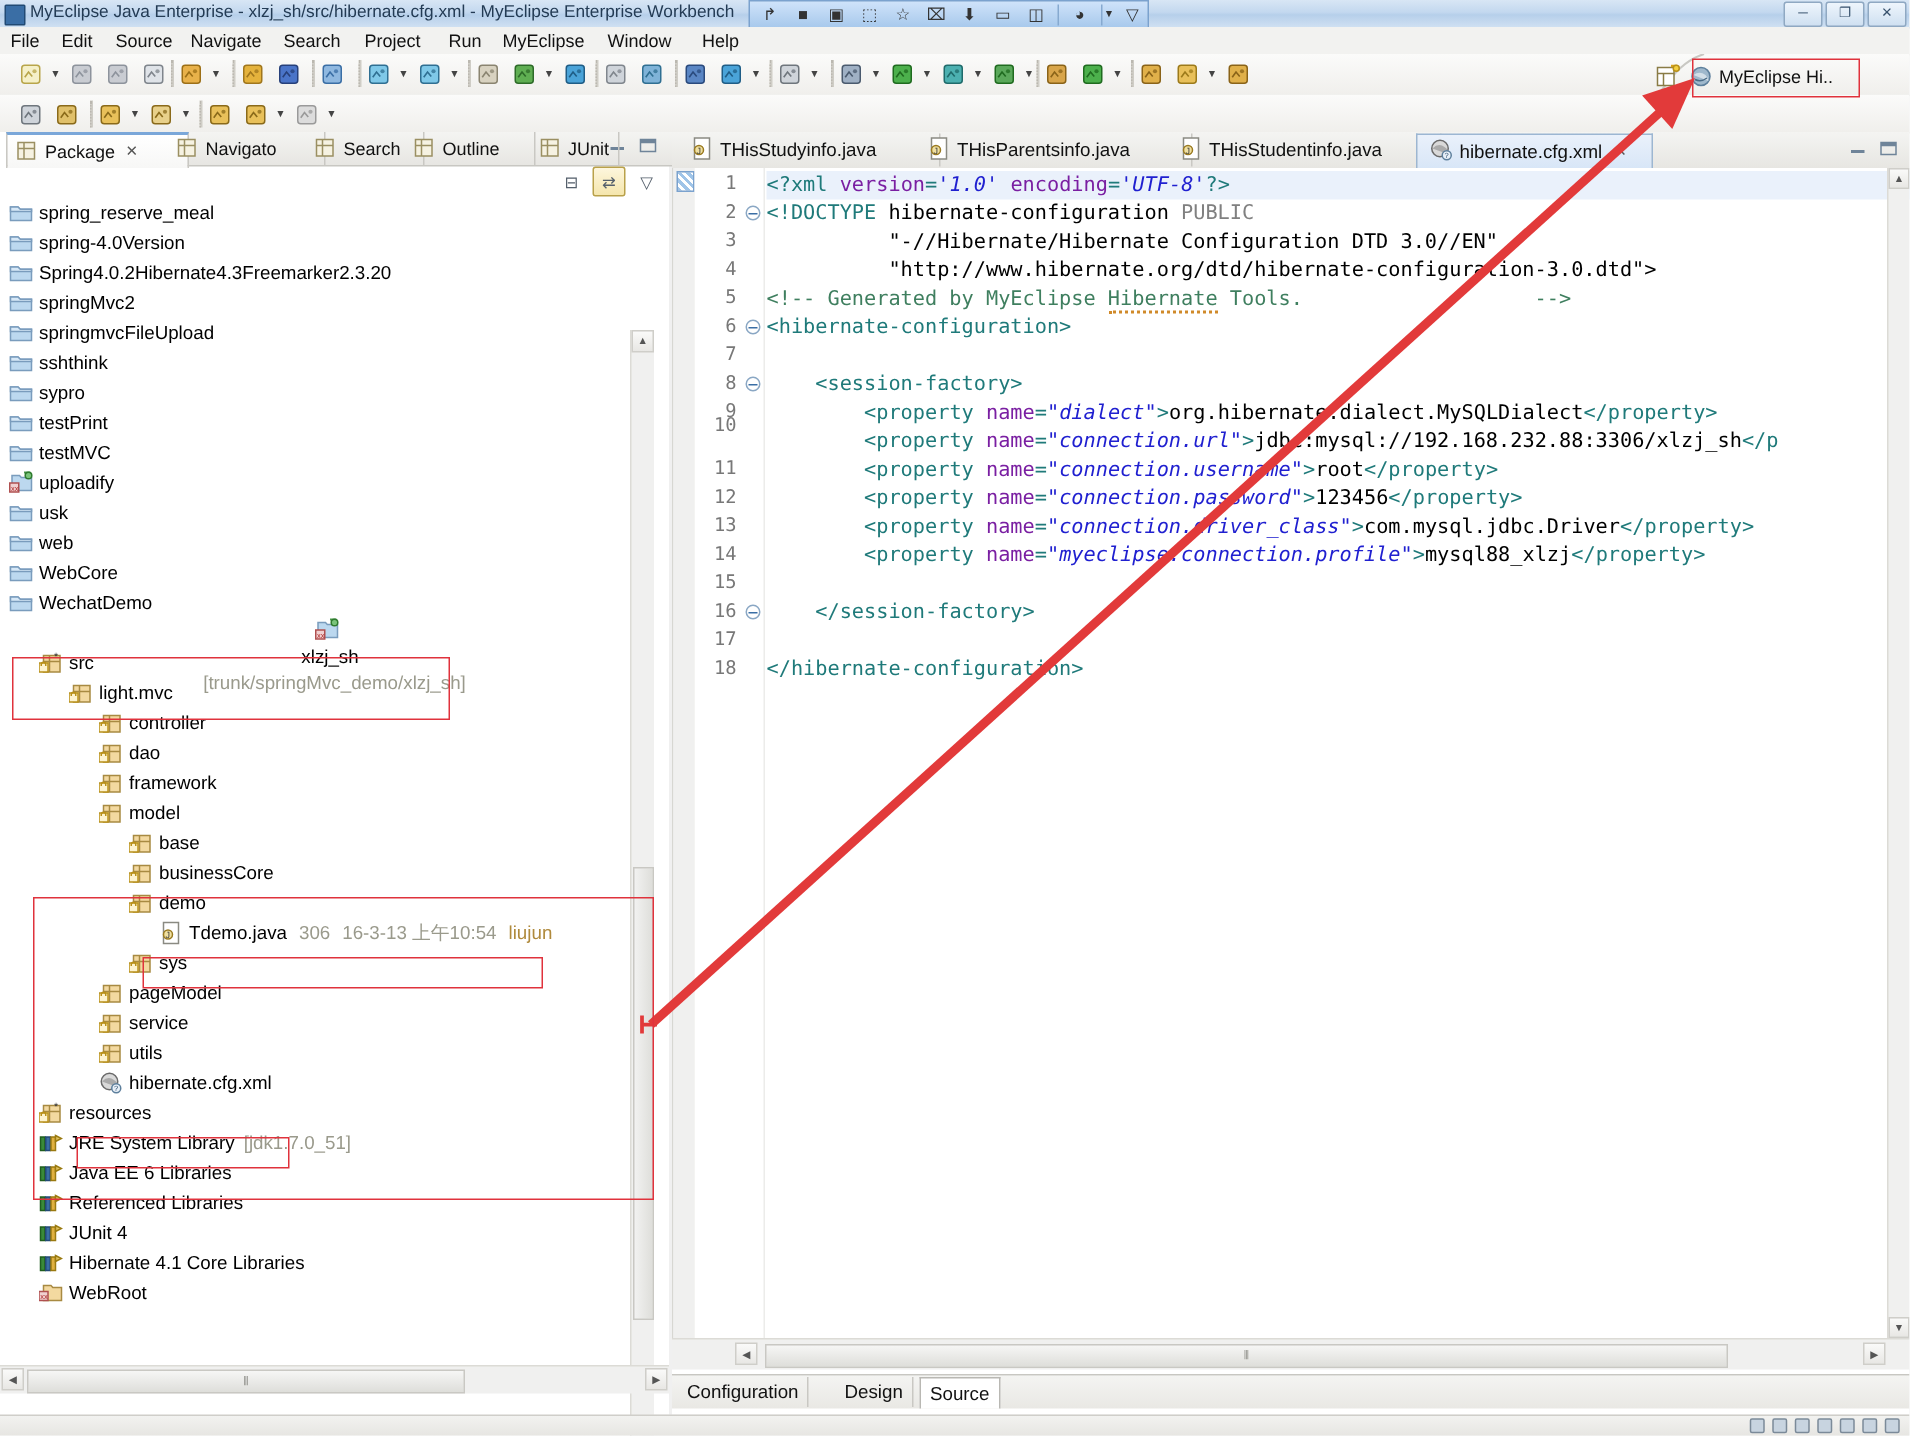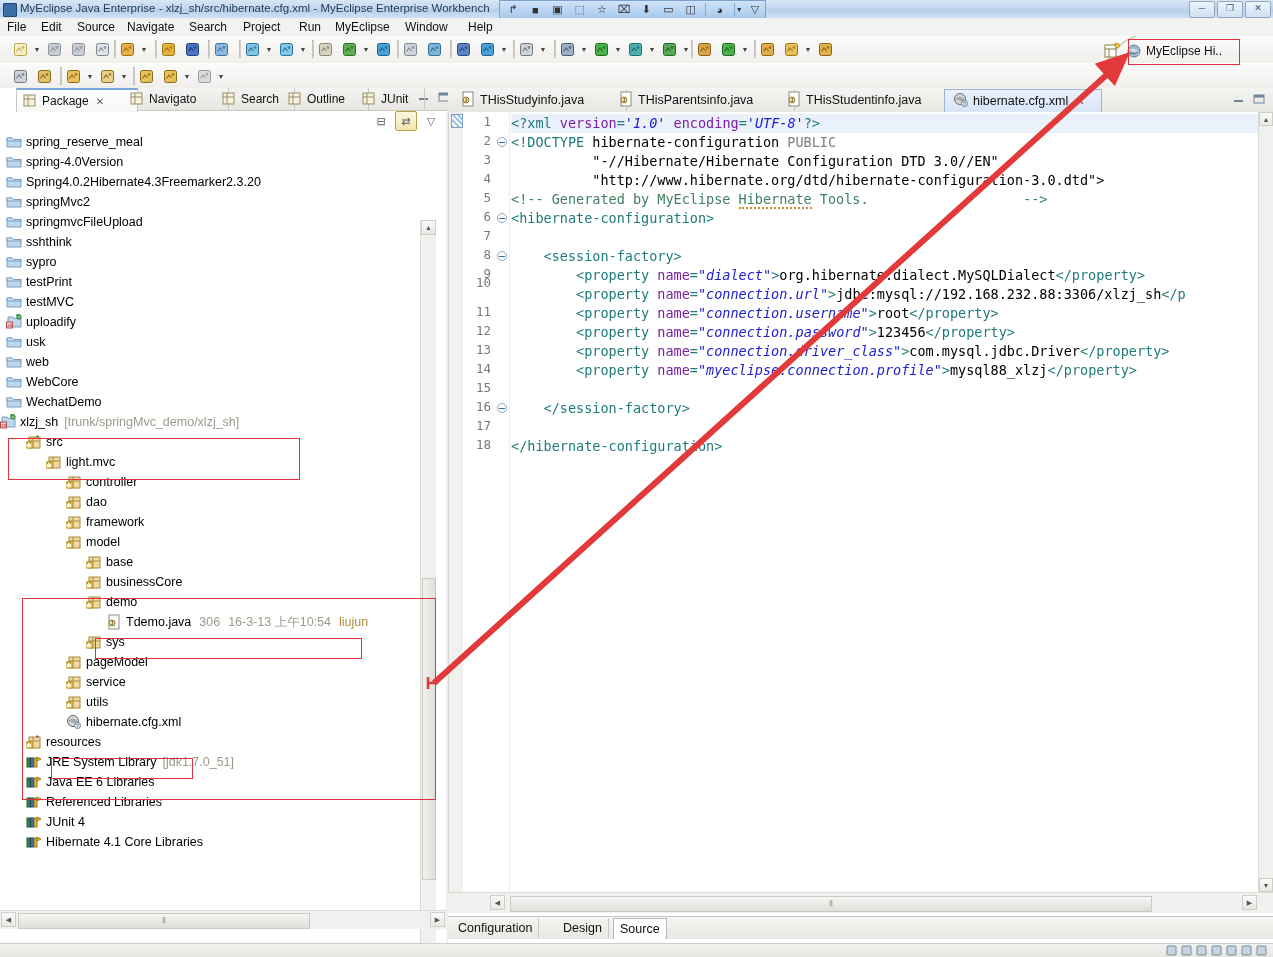--- a/index.html
+++ b/index.html
@@ -92,21 +92,21 @@
   }
   .persp-chev{position:absolute;right:4px;top:36px;font-size:11px;color:#333;}
   .perspcurve{position:absolute;right:135px;top:36px;width:60px;height:52px;}
 
   
   .leftview{
     position:absolute;left:0;top:88px;width:446px;height:855px;
     background:#fff;
   }
   .viewtabs{
-    position:absolute;left:16px;top:0;width:446px;height:22px;
+    position:absolute;left:4px;top:0;width:446px;height:22px;
     background:linear-gradient(to bottom,#f4f4f2,#e7e6e2);
     border-bottom:1px solid #c8c7c2;
   }
   .vtab{
     position:absolute;top:0px;height:22px;display:flex;align-items:center;gap:4px;
     padding:0 6px;font-size:12px;color:#111;white-space:nowrap;
     border-right:1px solid #c9c8c3;
   }
   .vtab.active{
     background:linear-gradient(to bottom,#ffffff,#f7f7f6);
@@ -723,21 +723,21 @@
         <div class="vtab" style="left: 266px; width: 74px;">
           <span class="ico">
             <svg width="13" height="13" viewBox="0 0 13 13">
               <rect x="1" y="1" width="11" height="11" fill="#f6f2e2" stroke="#9a8f62"></rect>
               <line x1="1" y1="5" x2="12" y2="5" stroke="#9a8f62"></line>
               <line x1="5" y1="1" x2="5" y2="12" stroke="#9a8f62"></line>
             </svg>
           </span>
           <span>Outline</span>
         </div>
-        <div class="vtab" style="left: 340px; width: 56px;">
+        <div class="vtab" style="left: 340px; width: 56px; justify-content: flex-end;">
           <span class="ico">
             <svg width="13" height="13" viewBox="0 0 13 13">
               <rect x="1" y="1" width="11" height="11" fill="#f6f2e2" stroke="#9a8f62"></rect>
               <line x1="1" y1="5" x2="12" y2="5" stroke="#9a8f62"></line>
               <line x1="5" y1="1" x2="5" y2="12" stroke="#9a8f62"></line>
             </svg>
           </span>
           <span>JUnit</span>
         </div>
       </div>
@@ -842,21 +842,21 @@
             </svg></span>
           <span class="tlabel">WebCore</span>
         </div>
         <div class="trow" style="padding-left: 6px;">
           <span class="tico"><svg width="16" height="16" viewBox="0 0 16 16">
               <path d="M1 4 h5 l1.5 1.5 H15 V13 H1 Z" fill="#bcd8ef" stroke="#7a9cbd"></path>
               <path d="M1 4 h5 l1.5 1.5 H15 V7 H1 Z" fill="#d7e8f7" stroke="#7a9cbd"></path>
             </svg></span>
           <span class="tlabel">WechatDemo</span>
         </div>
-        <div class="trow" style="padding-left: 0;">
+        <div class="trow" style="padding-left: 12px; flex-direction: column;">
           <span class="tico"><svg width="16" height="16" viewBox="0 0 16 16">
               <path d="M2 3 h5 l1.2 1.3 H15 V13 H2 Z" fill="#bcd8ef" stroke="#7a9cbd"></path>
               <rect x="0.5" y="8" width="6" height="6" fill="#f0d0d0" stroke="#b05050"></rect>
               <text x="1.3" y="13" font-size="5" fill="#b03030">xx</text>
               <path d="M10 1 l3.5 0 l0 3.5" fill="none" stroke="#4c9a4c" stroke-width="1.4"></path>
               <circle cx="13" cy="3" r="2.2" fill="#7ac47a" stroke="#2f7a2f"></circle>
             </svg></span>
           <span class="tlabel">xlzj_sh</span>
           <span class="tdim">[trunk/springMvc_demo/xlzj_sh]</span>
         </div>
@@ -1060,20 +1060,28 @@
           <span class="tlabel">JUnit 4</span>
         </div>
         <div class="trow" style="padding-left: 26px;">
           <span class="tico"><svg width="16" height="16" viewBox="0 0 16 16">
               <rect x="1" y="4" width="3" height="9" fill="#3a8a3a" stroke="#1f5d1f"></rect>
               <rect x="4.5" y="4" width="3" height="9" fill="#3a6ea5" stroke="#234a74"></rect>
               <rect x="8" y="4" width="3" height="9" fill="#e0b040" stroke="#9a7a10"></rect>
               <path d="M11 3 l4 2 l-4 2 Z" fill="#e0c060" stroke="#9a7a10"></path>
             </svg></span>
           <span class="tlabel">Hibernate 4.1 Core Libraries</span>
+        </div>
+        <div class="trow" style="padding-left: 26px;">
+          <span class="tico"><svg width="16" height="16" viewBox="0 0 16 16">
+              <path d="M3 3 h5 l1.2 1.3 H15 V13 H3 Z" fill="#f3d9a0" stroke="#a88a42"></path>
+              <rect x="0" y="7" width="6" height="6" fill="#f0d0d0" stroke="#b05050"></rect>
+              <text x="0.8" y="12" font-size="5" fill="#b03030">xx</text>
+            </svg></span>
+          <span class="tlabel">WebRoot</span>
         </div>
       </div>
 
     <div class="vscroll">
       <div class="arrow">▲</div>
       <div class="thumb"></div>
 
     </div>
 
     <div class="hscroll">

